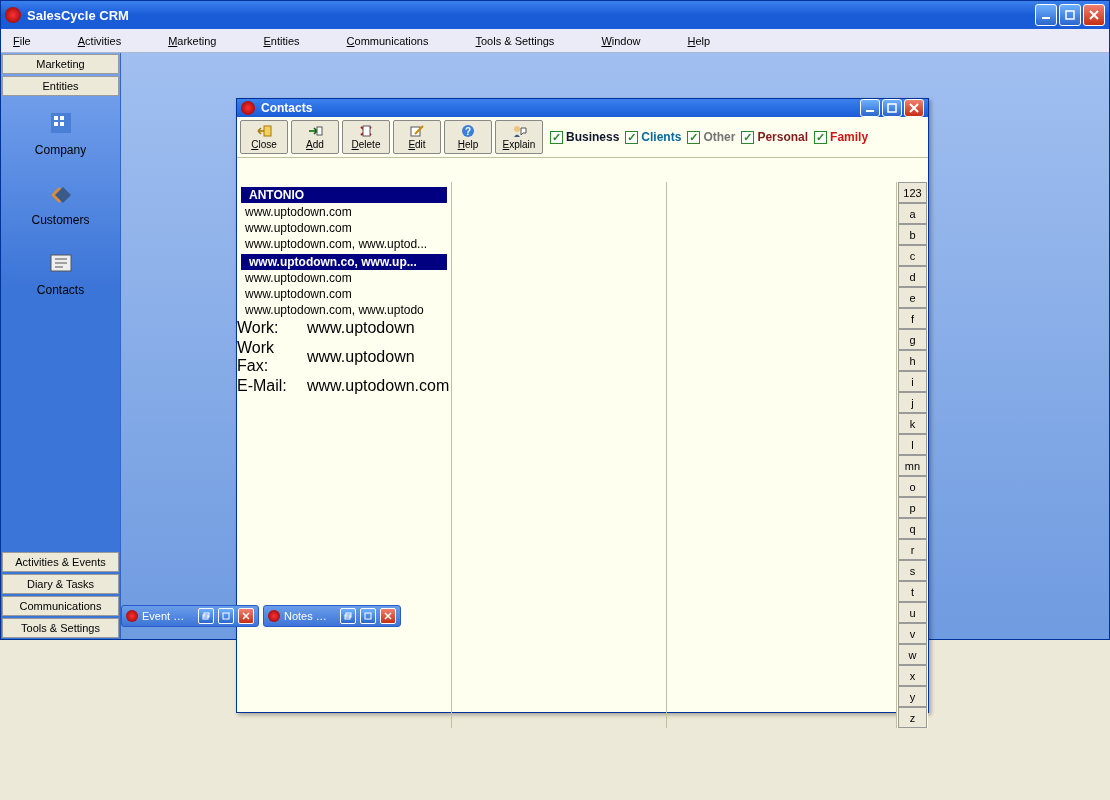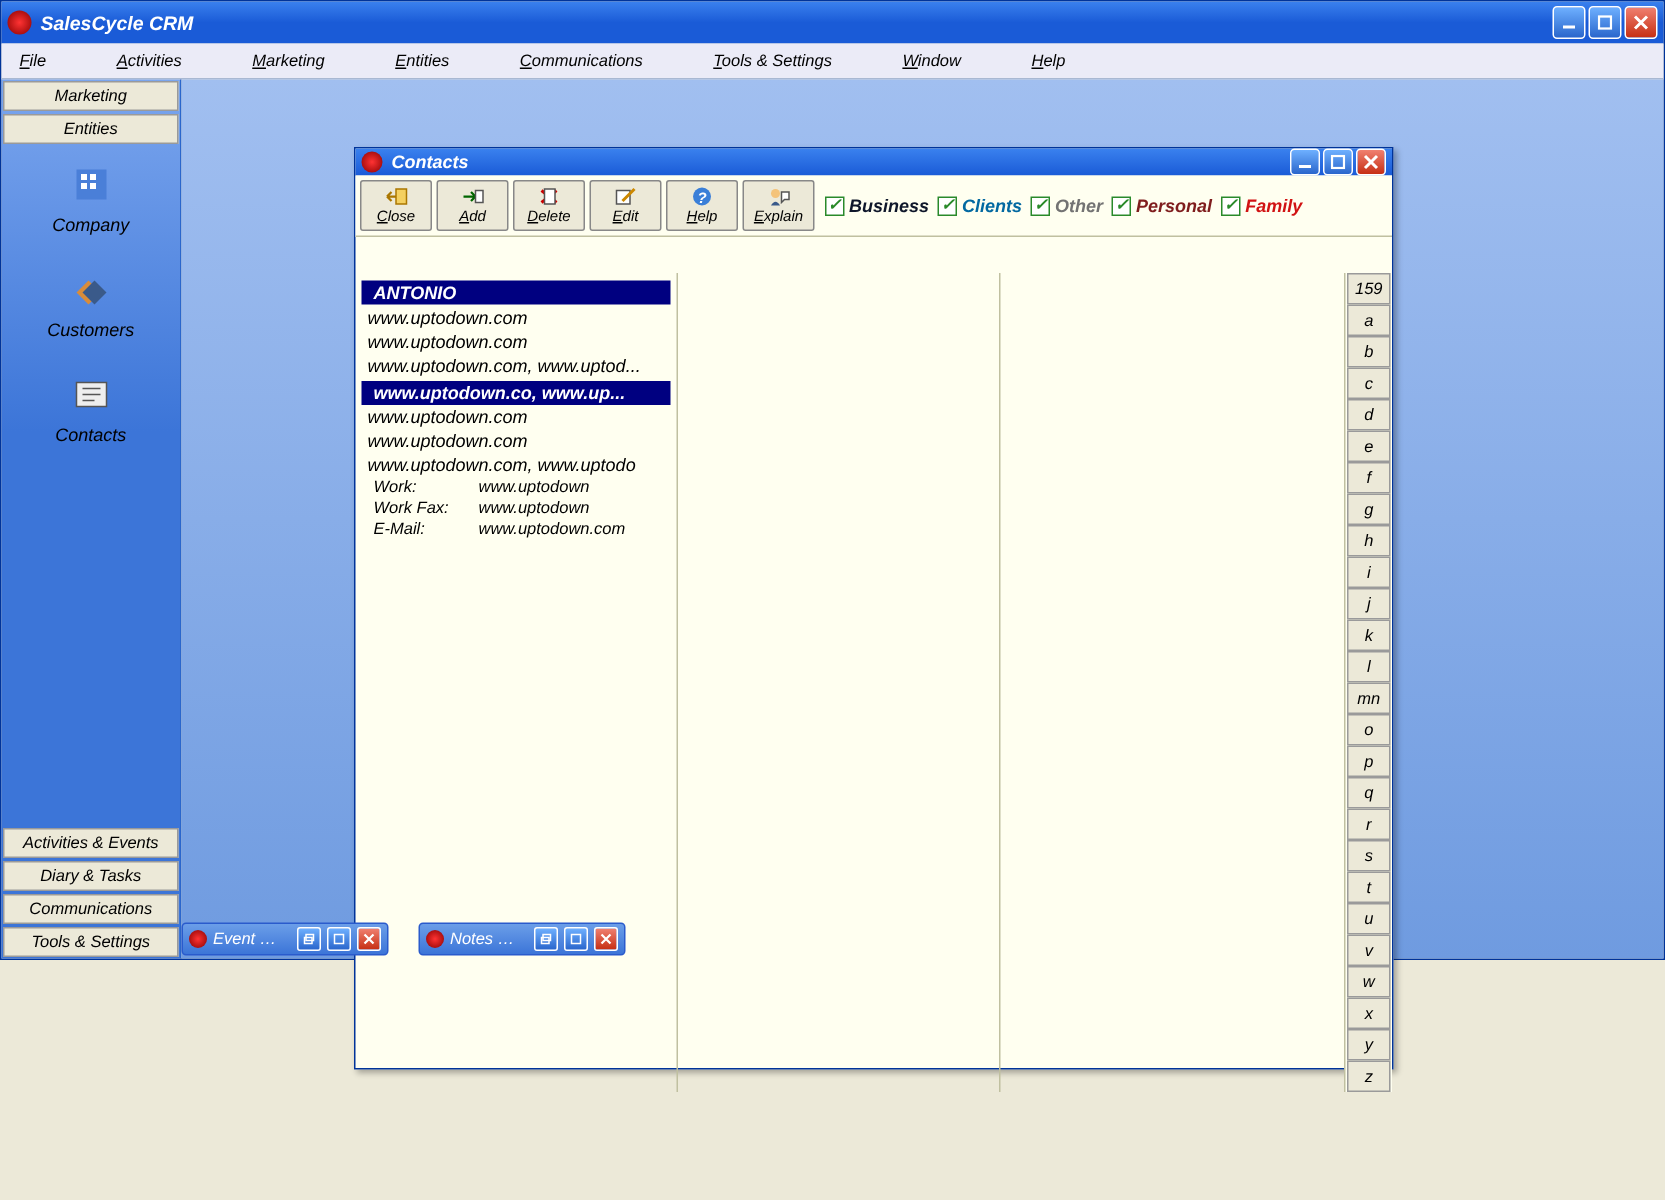--- a/index.html
+++ b/index.html
@@ -1,17 +1,17 @@
 <!DOCTYPE html>
 <html><head>
 <meta charset="utf-8">
 <style>
   * { box-sizing: border-box; margin: 0; padding: 0; }
   body { font-family: Tahoma, Arial, sans-serif; font-size: 11px; background: #ece9d8; width: 1110px; height: 800px; overflow: hidden; }
-  .main-window { width: 1110px; height: 640px; display: flex; flex-direction: column; border: 1px solid #003399; background: #ece9d8; font-style: italic; }
+  .main-window { width: 1110px; height: 640px; display: flex; flex-direction: column; border: 1px solid #003399; background: #ece9d8; }
   .titlebar { height: 28px; background: linear-gradient(to bottom, #3a81ee 0%, #1a5bd7 50%, #1a5bd7 100%); display: flex; align-items: center; padding: 0 4px; color: #fff; font-weight: bold; font-size: 13px; }
   .titlebar .app-icon { width: 16px; height: 16px; margin-right: 6px; background: radial-gradient(circle,#f33,#800); border-radius: 50%; }
   .titlebar .title-text { flex: 1; }
   .win-btn { width: 22px; height: 22px; margin-left: 2px; border: 1px solid #fff; border-radius: 3px; background: linear-gradient(to bottom,#6eb0ff,#2a66cc); color: #fff; font-size: 11px; display: flex; align-items: center; justify-content: center; cursor: pointer; }
   .win-btn.close { background: linear-gradient(to bottom,#f08070,#c62f14); }
   .menubar { height: 24px; background: #ebebf7; border-bottom: 1px solid #a9b8d2; display: flex; align-items: center; padding: 0 2px; gap: 27px; }
   .menubar .menu-item { padding: 3px 10px; cursor: pointer; }
   .menubar .menu-item u { text-decoration: underline; }
   .body-row { flex: 1; display: flex; }
   .sidebar { width: 120px; background: linear-gradient(to bottom, #7ba6ee 0%, #3c75d8 40%, #3c75d8 100%); display: flex; flex-direction: column; border-right: 1px solid #2a66cc; }
@@ -33,23 +33,23 @@
   .contacts-body { flex: 1; display: flex; margin-top: 24px; }
   .col { border-right: 1px solid #c0c0a0; padding: 4px 0; }
   .col1 { width: 215px; }
   .col2 { width: 215px; }
   .col3 { flex: 1; border-right: none;}
   .alpha { width: 32px; display: flex; flex-direction: column; background: #fffff0; border-left: 1px solid #c0c0a0;}
   .alpha-btn { height: 21px; background: #ece9d8; border: 1px solid #9a9a9a; margin: 0 1px 0 1px; font-size: 11px; display: flex; align-items: center; justify-content: center; cursor: pointer;}
   .list-item { padding: 1px 4px 1px 8px; font-size: 12px; color: #000; white-space: nowrap; overflow: hidden; text-overflow: ellipsis;}
   .list-item.header { background: #000080; color: #fff; font-weight: bold; margin: 1px 4px;}
   .list-item.sel { background: #000080; color: #fff; font-weight: bold; margin: 0 4px;}
-  .detail-row { display: flex; padding: 1px 12px; font-size: 11px;}
+  .detail-row { display: flex; padding: 1px 0; font-size: 16px; align-items: center;}
   .detail-row .dl { width: 70px;}
-  .taskbar-items { position: absolute; left: 0; bottom: 2px; display: flex; gap: 20px;}
+  .taskbar-items { position: absolute; left: 0; bottom: 12px; display: flex; gap: 4px;}
   .task-item { height: 22px; background: linear-gradient(to bottom,#6b9ee8,#3c75d8); border: 1px solid #2a5bcc; border-radius: 3px; display: flex; align-items: center; color: #fff; font-size: 11px; padding: 0 4px; gap: 4px;}
   .task-item .mini { width: 16px; height: 16px; border: 1px solid #fff; border-radius: 2px; background: linear-gradient(to bottom,#6eb0ff,#2a66cc); color:#fff; display:flex; align-items:center; justify-content:center; font-size:9px; cursor:pointer;}
   .task-item .mini.close { background: linear-gradient(to bottom,#f08070,#c62f14);}
   .task-item .ticon { width: 12px; height: 12px; background: radial-gradient(circle,#f33,#800); border-radius: 50%;}
   svg { display: block; }
 </style>
 </head>
 <body>
 
 <div class="main-window">
@@ -249,21 +249,21 @@
                 <span>www.uptodown</span>
               </div>
               <div class="detail-row">
                 <span class="dl">E-Mail:</span>
                 <span>www.uptodown.com</span>
               </div>
             </div>
           <div class="col col2"></div>
           <div class="col col3"></div>
           <div class="alpha" id="alpha">
-              <div class="alpha-btn">159</div>
+              <div class="alpha-btn">123</div>
               <div class="alpha-btn">a</div>
               <div class="alpha-btn">b</div>
               <div class="alpha-btn">c</div>
               <div class="alpha-btn">d</div>
               <div class="alpha-btn">e</div>
               <div class="alpha-btn">f</div>
               <div class="alpha-btn">g</div>
               <div class="alpha-btn">h</div>
               <div class="alpha-btn">i</div>
               <div class="alpha-btn">j</div>

